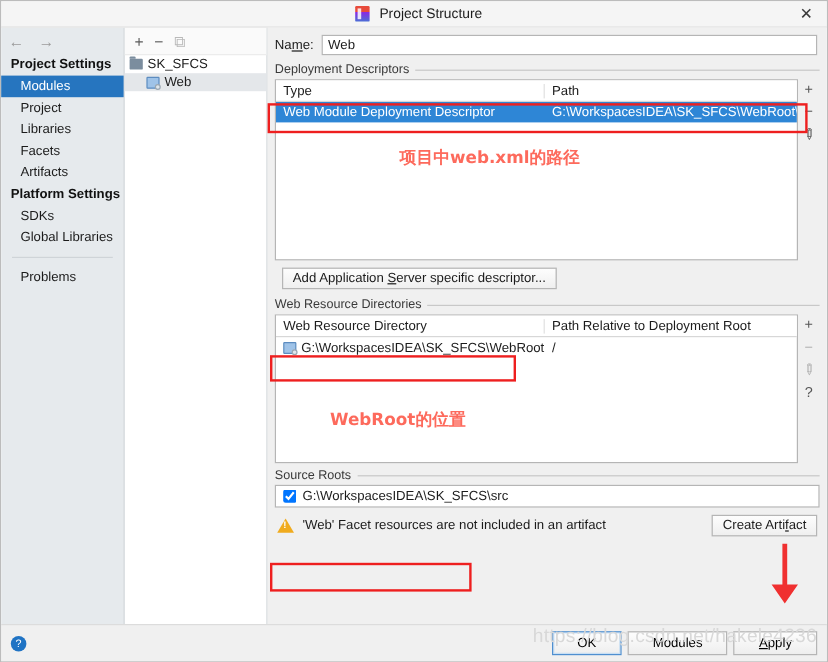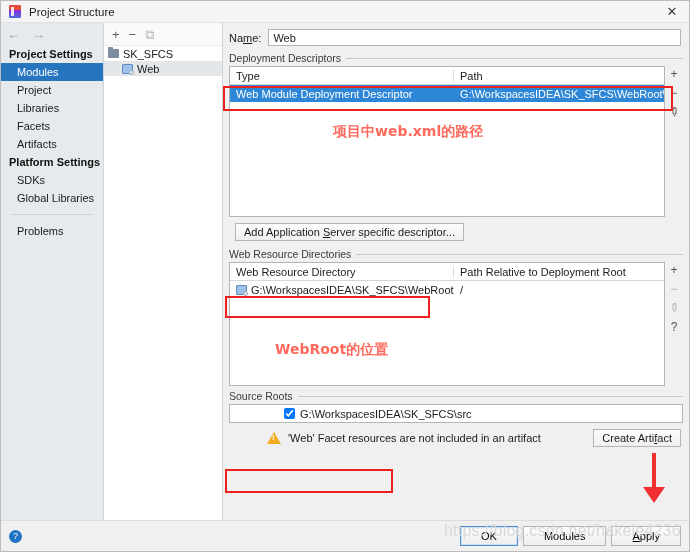--- a/index.html
+++ b/index.html
@@ -22,20 +22,21 @@
     display: flex; flex-direction: column;
   }
   
   #titlebar {
     height: 21px; min-height: 21px;
     background: #f5f5f5;
     display: flex; align-items: center;
     padding: 0 0 0 8px;
     border-bottom: 1px solid #e2e2e2;
     position: relative;
+    justify-content: center;
   }
   #app-icon {
     width: 12px; height: 13px; margin-right: 8px;
     position: relative;
     background: linear-gradient(180deg,#e84b3b 0%,#e84b3b 40%,#8a2be2 41%,#4a6fd6 100%);
     border-radius: 1px;
   }
   #app-icon:after{
     content:""; position:absolute; left:2px; top:2px; width:3px; height:9px;
     background:#fff; opacity:.85;
@@ -196,21 +197,20 @@
     background: linear-gradient(180deg,#fdfdfd,#efefef);
     border: 1px solid #b5b5b5;
     padding: 2px 8px; cursor: default;
   }
   .btn u { text-decoration: underline; }
   #add-desc-row { padding: 6px 0 7px 6px; }
   #warn-row {
     display: flex; align-items: center; gap: 7px;
     padding: 6px 8px 0 8px;
     font-size: 11px;
-    margin-left: 36px;
   }
   .warn-ico {
     width: 0; height: 0; flex: none;
     border-left: 7px solid transparent;
     border-right: 7px solid transparent;
     border-bottom: 12px solid #f0ab1e;
     position: relative;
   }
   .warn-ico:after {
     content: "!"; position: absolute; left: -2px; top: 2px;
@@ -378,21 +378,21 @@
         </div>
       </div>
 
       <div class="group" style="margin-top:4px;">
         <div class="group-header">
           <span>Source Roots</span>
           <span class="group-line"></span>
         </div>
         <div class="tbl" style="height:22px;justify-content:center;">
           <div class="tbl-row" style="height:17px;">
-            <div class="td c1" style="width:auto;gap:5px;margin-left:48px;">
+            <div class="td c1" style="width:auto;gap:5px;">
               <input type="checkbox" checked="" style="width: 11px; height: 11px; margin: 0px;">
               <span>G:\WorkspacesIDEA\SK_SFCS\src</span>
             </div>
           </div>
         </div>
       </div>
 
       <div id="warn-row">
         <span class="warn-ico"></span>
         <span>'Web' Facet resources are not included in an artifact</span>

